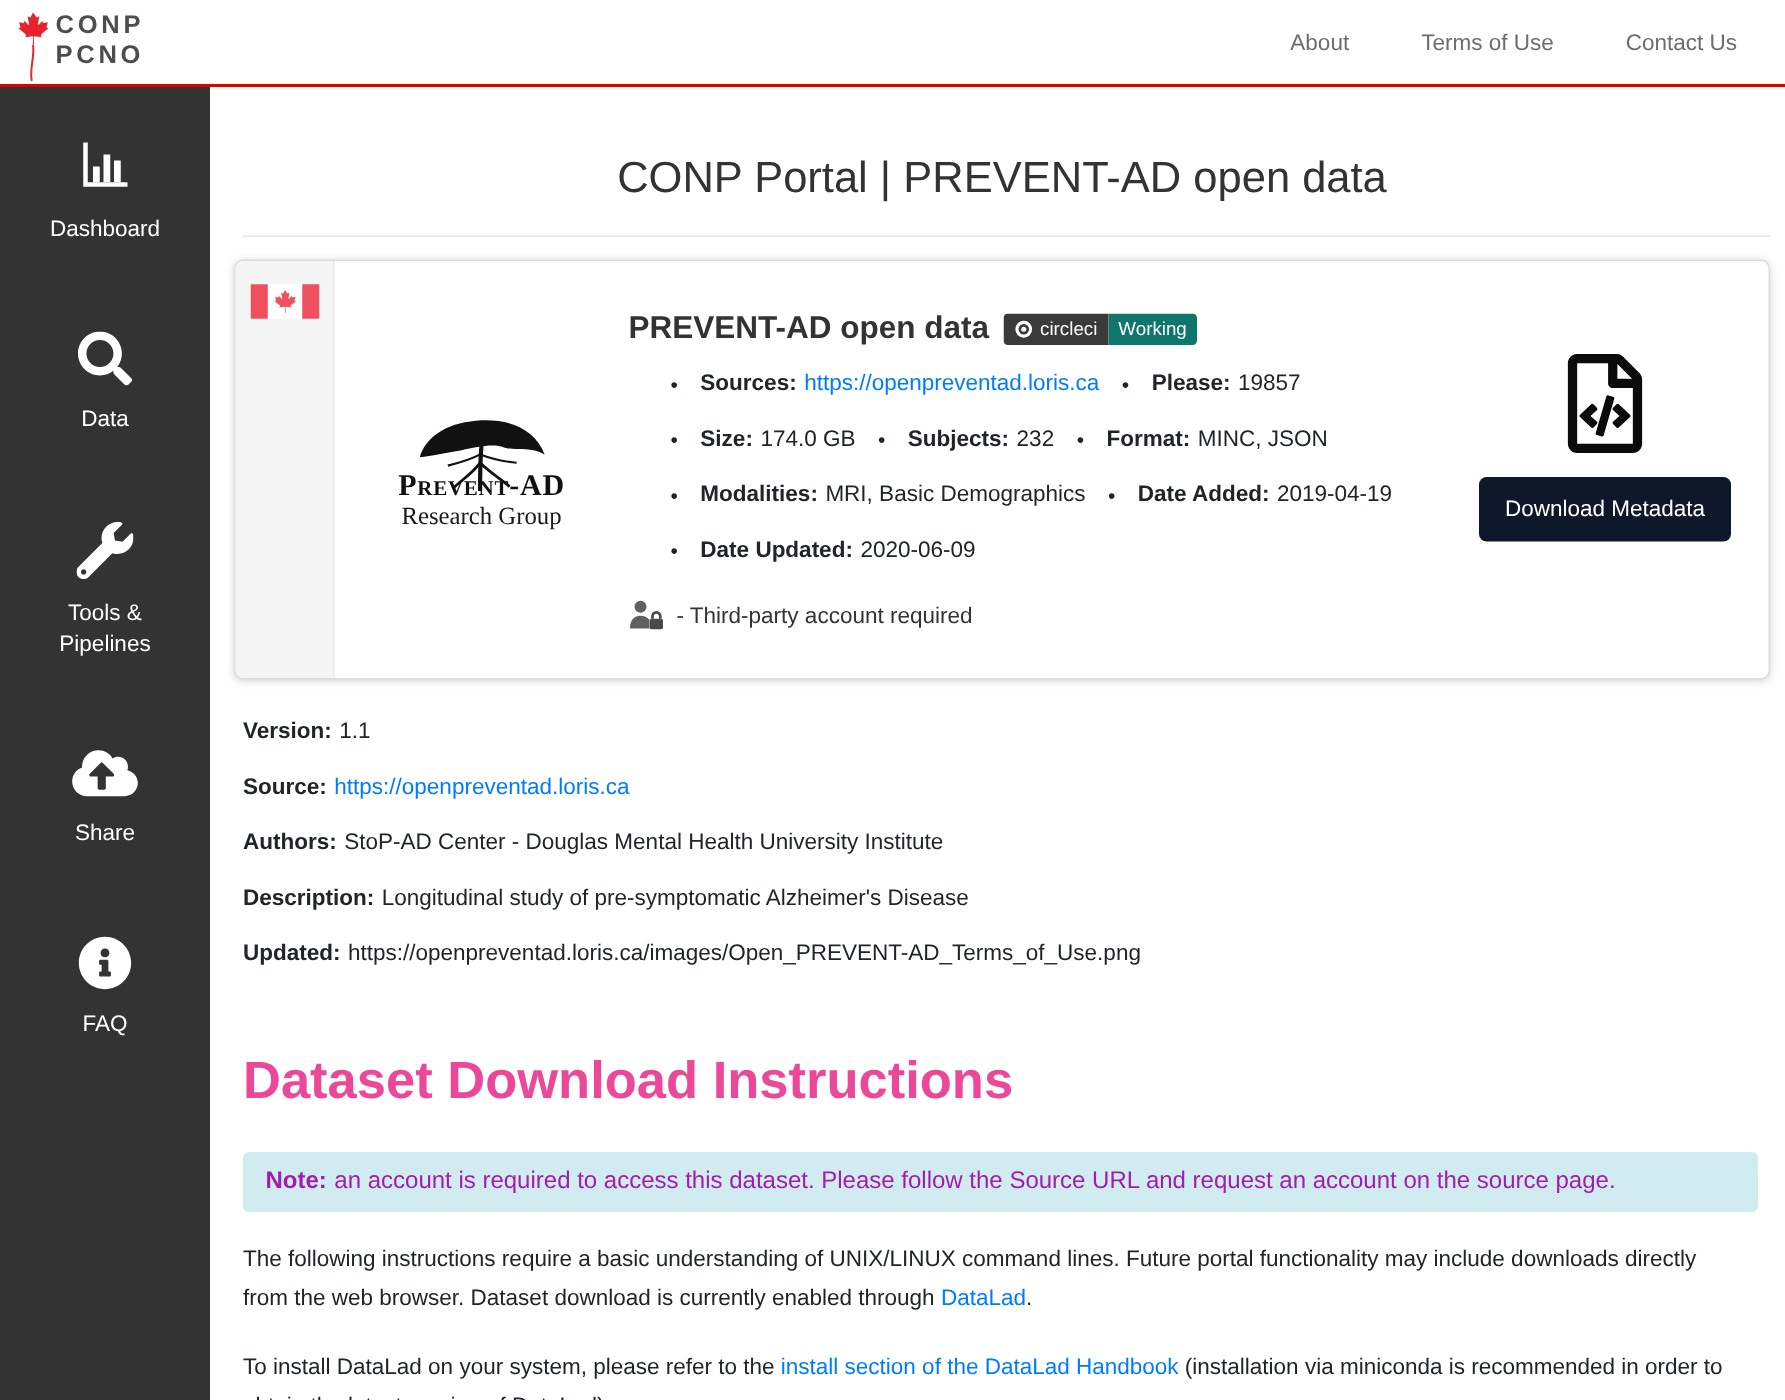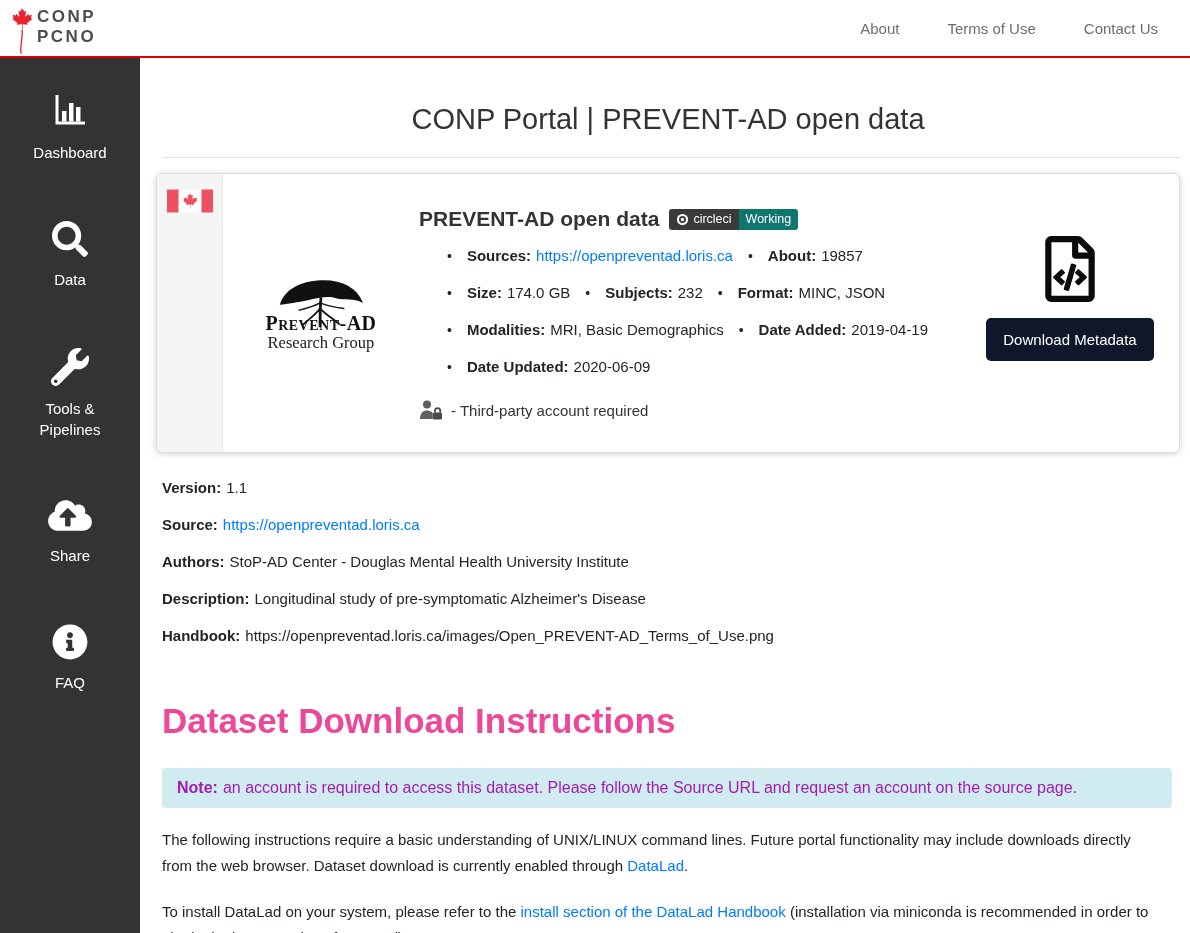--- a/index.html
+++ b/index.html
@@ -176,21 +176,21 @@
             </span>
             <span class="ci-right">Working</span>
           </a>
         </div>
 
         <div class="stats">
           <div class="stat-row">
             <span class="bullet"></span>
             <span class="stat"><span class="lbl">Sources:</span><a class="link">https://openpreventad.loris.ca</a></span>
             <span class="bullet sep"></span>
-            <span class="stat"><span class="lbl">About:</span><span>19857</span></span>
+            <span class="stat"><span class="lbl">Please:</span><span>19857</span></span>
           </div>
           <div class="stat-row">
             <span class="bullet"></span>
             <span class="stat"><span class="lbl">Size:</span><span>174.0 GB</span></span>
             <span class="bullet sep"></span>
             <span class="stat"><span class="lbl">Subjects:</span><span>232</span></span>
             <span class="bullet sep"></span>
             <span class="stat"><span class="lbl">Format:</span><span>MINC, JSON</span></span>
           </div>
           <div class="stat-row">
@@ -231,21 +231,21 @@
       <div class="detail-row">
         <span class="lbl">Source:</span><a class="link">https://openpreventad.loris.ca</a>
       </div>
       <div class="detail-row">
         <span class="lbl">Authors:</span><span>StoP-AD Center - Douglas Mental Health University Institute</span>
       </div>
       <div class="detail-row">
         <span class="lbl">Description:</span><span>Longitudinal study of pre-symptomatic Alzheimer's Disease</span>
       </div>
       <div class="detail-row">
-        <span class="lbl">Handbook:</span><span>https://openpreventad.loris.ca/images/Open_PREVENT-AD_Terms_of_Use.png</span>
+        <span class="lbl">Updated:</span><span>https://openpreventad.loris.ca/images/Open_PREVENT-AD_Terms_of_Use.png</span>
       </div>
     </div>
 
     <h2 class="section-heading">Dataset Download Instructions</h2>
 
     <div class="note-box">
       <span class="lbl">Note:</span><span>an account is required to access this dataset. Please follow the Source URL and request an account on the source page.</span>
     </div>
 
     <p class="para">

